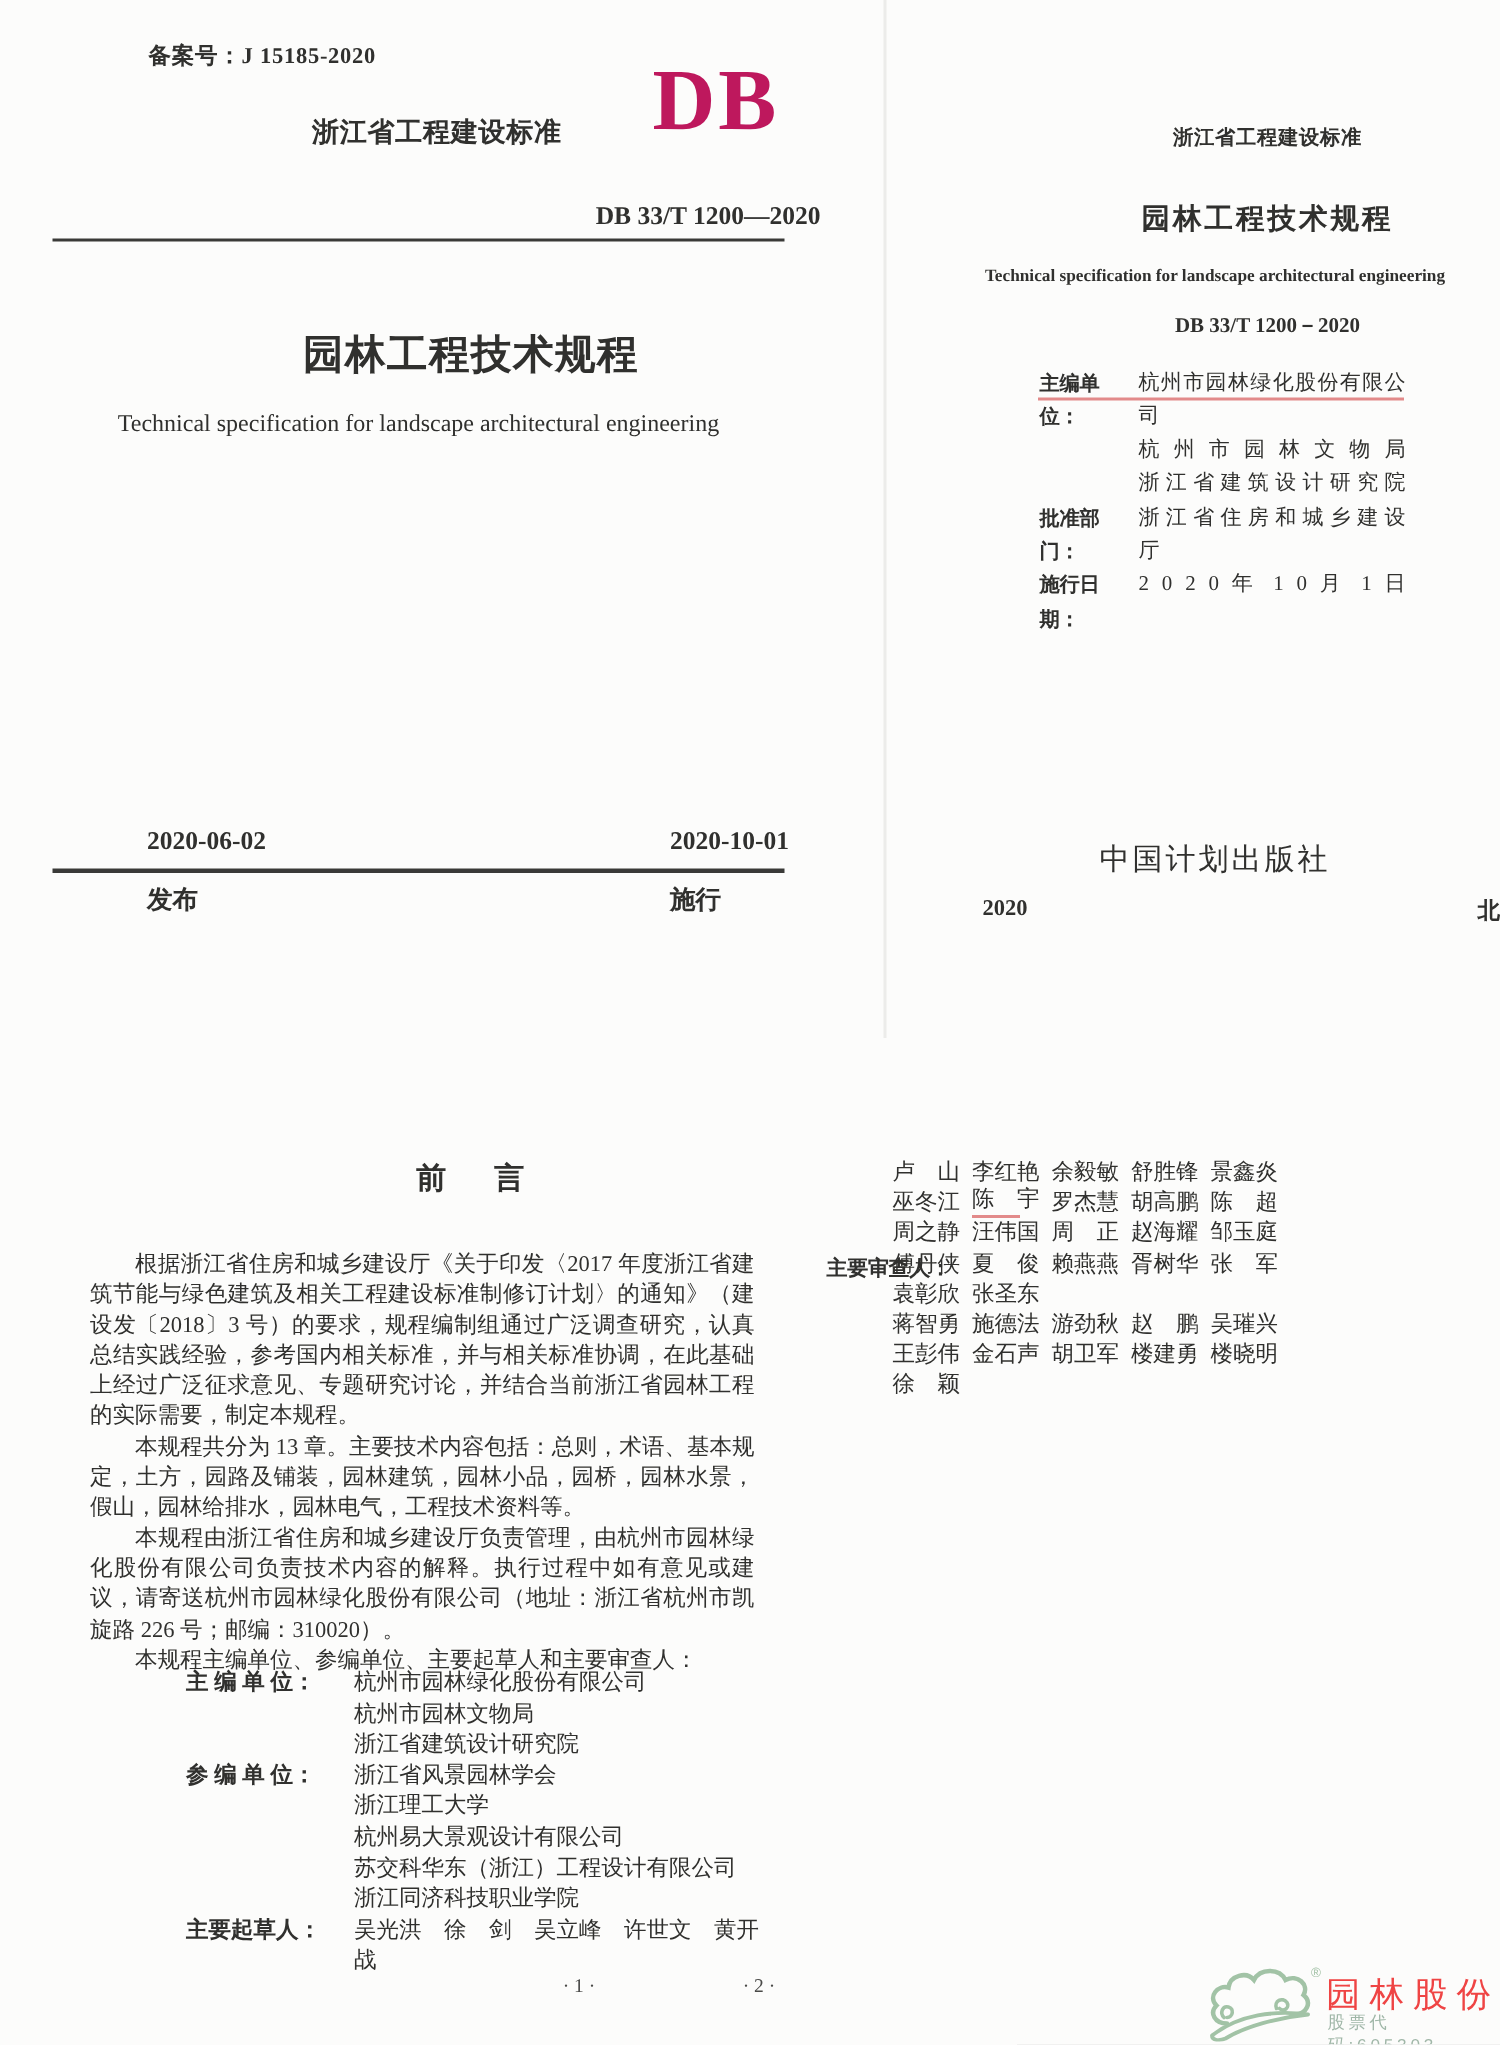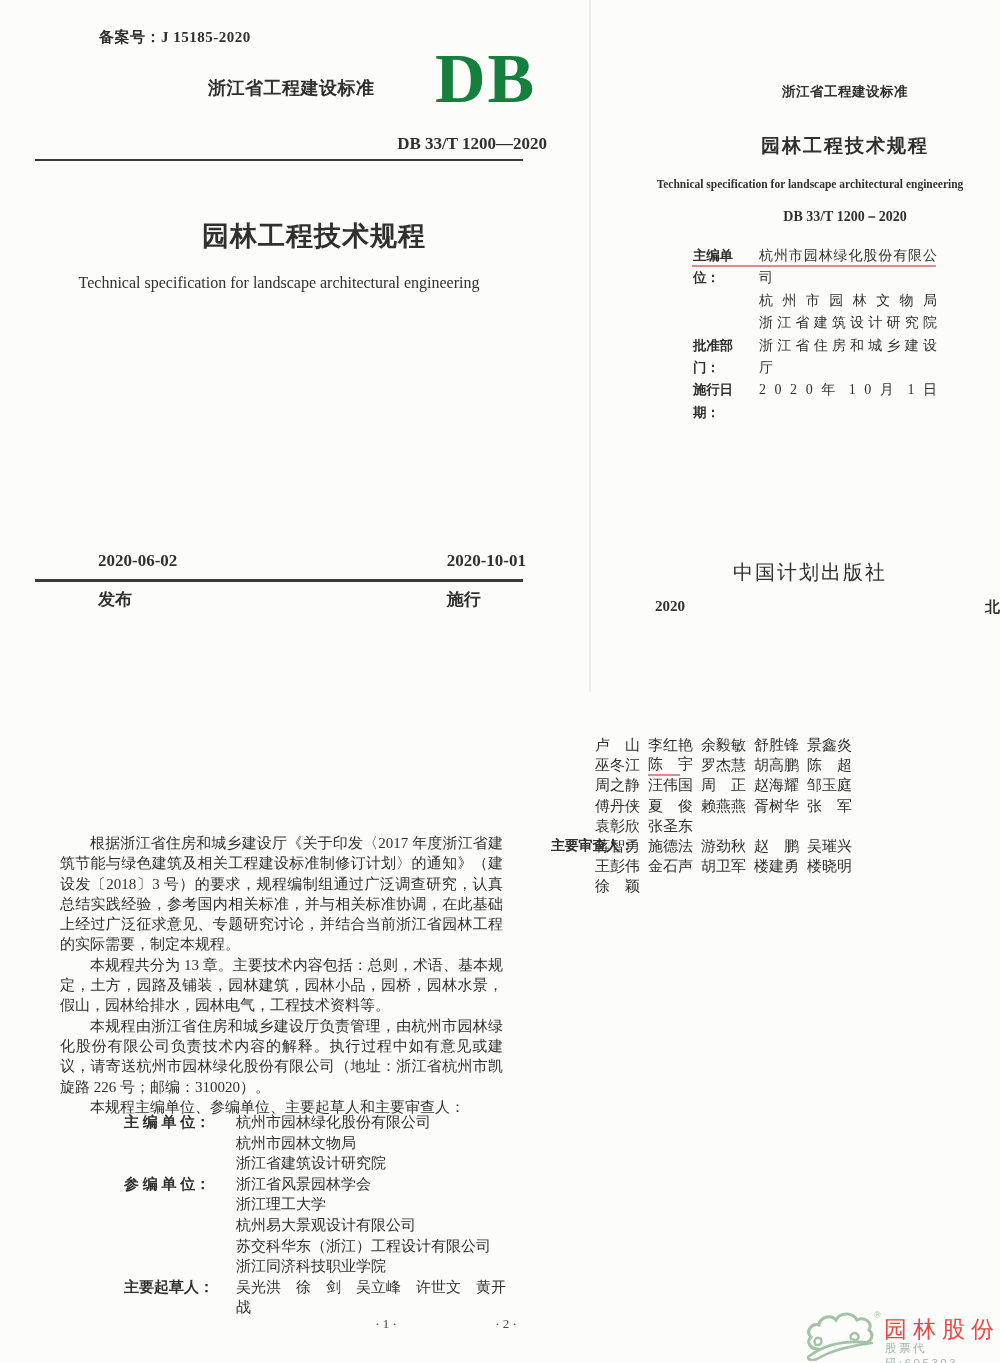--- a/index.html
+++ b/index.html
@@ -10,21 +10,21 @@
     color:#30302e;
   }
   .abs{position:absolute;}
   .b{font-weight:bold;margin-left:35px;}
   .ctr{text-align:center;}
   .seam{position:absolute;left:589px;top:0;width:2px;height:692px;background:#ececea;}
   .rule{position:absolute;background:#3a3a38;}
   
   .record{left:64px;top:28px;font-size:15px;letter-spacing:.5px;}
   .l-std{left:173px;top:76px;font-size:18px;letter-spacing:.5px;}
-  .db-big{left:400px;top:44px;font-size:70px;line-height:70px;letter-spacing:2px;color:#15803d;}
+  .db-big{left:400px;top:32px;font-size:58px;line-height:70px;letter-spacing:2px;color:#be185d;}
   .l-code{left:300px;top:134px;width:212px;text-align:right;font-size:17px;}
   .rule1{left:35px;top:159px;width:488px;height:2px;}
   .l-title{left:35px;top:218px;width:488px;font-size:27px;letter-spacing:1px;}
   .l-title-en{left:35px;top:274px;width:488px;font-size:16px;}
   .dates{left:63px;top:551px;width:428px;display:flex;justify-content:space-between;font-size:17px;}
   .dates .grp{display:flex;gap:17px;flex-direction:column;}
   .rule2{left:35px;top:579px;width:488px;height:3px;}
   .l-issuer{left:35px;top:628px;width:488px;font-size:17px;letter-spacing:1px;}
   .l-issuer .gap{display:inline-block;width:10px;}
   
@@ -45,21 +45,21 @@
   .fw-body{left:60px;top:833px;width:443px;font-size:15px;line-height:20.3px;text-align:justify;}
   .fw-body p{margin:0;text-indent:2em;}
   .units{left:92px;top:1112px;width:420px;font-size:15px;line-height:20.6px;}
   .unit-row{display:flex;}
   .unit-label{width:112px;flex:none;font-weight:bold;margin-left:32px;}
   .unit-orgs{flex:1;}
   .foot{font-size:13px;color:#4a4a48;}
   .foot1{left:366px;top:1316px;width:40px;text-align:center;}
   .foot2{left:486px;top:1316px;width:40px;text-align:center;}
   
-  .names-grid{left:595px;top:736px;display:grid;grid-template-columns:repeat(5,53px);grid-auto-rows:20.2px;font-size:15px;white-space:pre;}
+  .names-grid{left:595px;top:772px;display:grid;grid-template-columns:repeat(5,53px);grid-auto-rows:20.2px;font-size:15px;white-space:pre;}
   .names-grid span{display:block;}
   .u-red{border-bottom:2px solid #e28a8a;width:32px;line-height:17px;}
   .rev-label{left:516px;top:837px;font-size:14px;letter-spacing:-.2px;}
   
   .wm-logo{left:804px;top:1311px;}
   .wm-reg{left:874px;top:1310px;font-size:9px;color:#a3c2a7;font-family:"Liberation Sans",sans-serif;}
   .wm-name{left:884px;top:1314px;font-size:23px;letter-spacing:6px;color:#ef4444;font-family:"Liberation Sans",sans-serif;}
   .wm-code{left:885px;top:1341px;font-size:11.5px;letter-spacing:2.5px;color:#a0b7a8;font-family:"Liberation Sans",sans-serif;}
 </style>
 </head>
@@ -116,20 +116,21 @@
     </div>
   </div>
   <div class="red-line"></div>
 
   <div class="abs pub ctr">中国计划出版社</div>
   <div class="abs pub-line b">
     <span>2020</span>
     <span class="pub-city">北京</span>
   </div>
 
+  <div class="abs fw-head b ctr">前　言</div>
   <div class="abs fw-body">
     <p>根据浙江省住房和城乡建设厅《关于印发〈2017 年度浙江省建筑节能与绿色建筑及相关工程建设标准制修订计划〉的通知》（建设发〔2018〕3 号）的要求，规程编制组通过广泛调查研究，认真总结实践经验，参考国内相关标准，并与相关标准协调，在此基础上经过广泛征求意见、专题研究讨论，并结合当前浙江省园林工程的实际需要，制定本规程。</p>
     <p>本规程共分为 13 章。主要技术内容包括：总则，术语、基本规定，土方，园路及铺装，园林建筑，园林小品，园桥，园林水景，假山，园林给排水，园林电气，工程技术资料等。</p>
     <p>本规程由浙江省住房和城乡建设厅负责管理，由杭州市园林绿化股份有限公司负责技术内容的解释。执行过程中如有意见或建议，请寄送杭州市园林绿化股份有限公司（地址：浙江省杭州市凯旋路 226 号；邮编：310020）。</p>
     <p>本规程主编单位、参编单位、主要起草人和主要审查人：</p>
   </div>
 
   <div class="abs units">
     <div class="unit-row">
       <span class="unit-label">主 编 单 位：</span>

